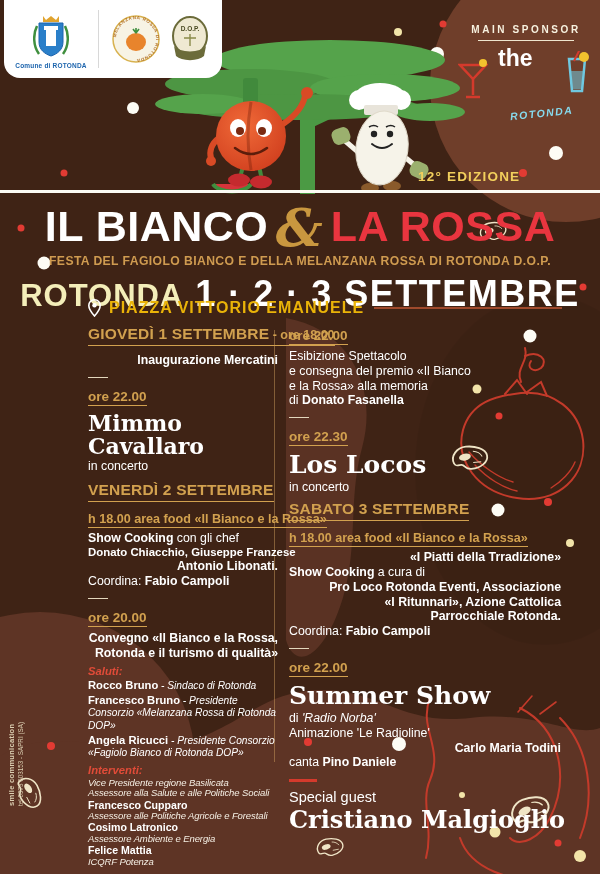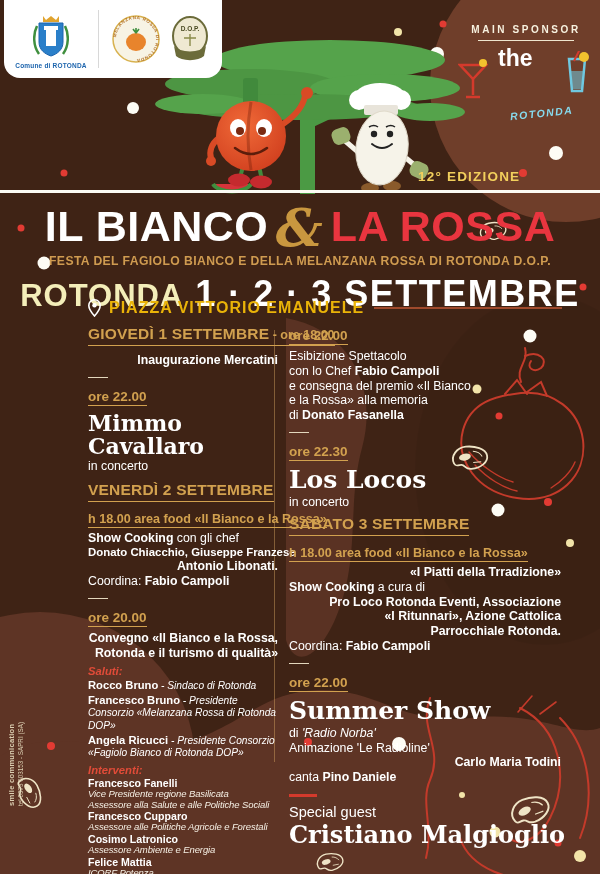--- a/index.html
+++ b/index.html
@@ -334,21 +334,20 @@
 
         <div class="saluti-item">
           <span class="s-name">Angela Ricucci</span><span class="s-role"> - Presidente Consorzio «Fagiolo Bianco di Rotonda DOP»</span>
         </div>
       </div>
 
     <div class="lbl-red">Interventi:</div>
     <div>
 
         <div class="int-item">
-          <div class="int-name">Francesco Fanelli</div>
           <div class="int-role">Vice Presidente regione Basilicata
 Assessore alla Salute e alle Politiche Sociali</div>
         </div>
 
         <div class="int-item">
           <div class="int-name">Francesco Cupparo</div>
           <div class="int-role">Assessore alle Politiche Agricole e Forestali</div>
         </div>
 
         <div class="int-item">
@@ -361,21 +360,20 @@
           <div class="int-role">ICQRF Potenza</div>
         </div>
 
       </div>
     
   </div>
 
   <div class="col-right">
     <div><span class="time">ore 22.00</span></div>
     <div class="pl">Esibizione Spettacolo</div>
-    <div class="pl"><span>con lo Chef </span><span class="b">Fabio Campoli</span></div>
     <div class="pl">e consegna del premio «Il Bianco</div>
     <div class="pl">e la Rossa» alla memoria</div>
     <div class="pl"><span>di </span><span class="b">Donato Fasanella</span></div>
     <div class="dash"></div>
     <div><span class="time">ore 22.30</span></div>
     <div class="artist-lg">Los Locos</div>
     <div class="note">in concerto</div>
 
     <div style="margin-top:6px;">
       <div class="day-line">

